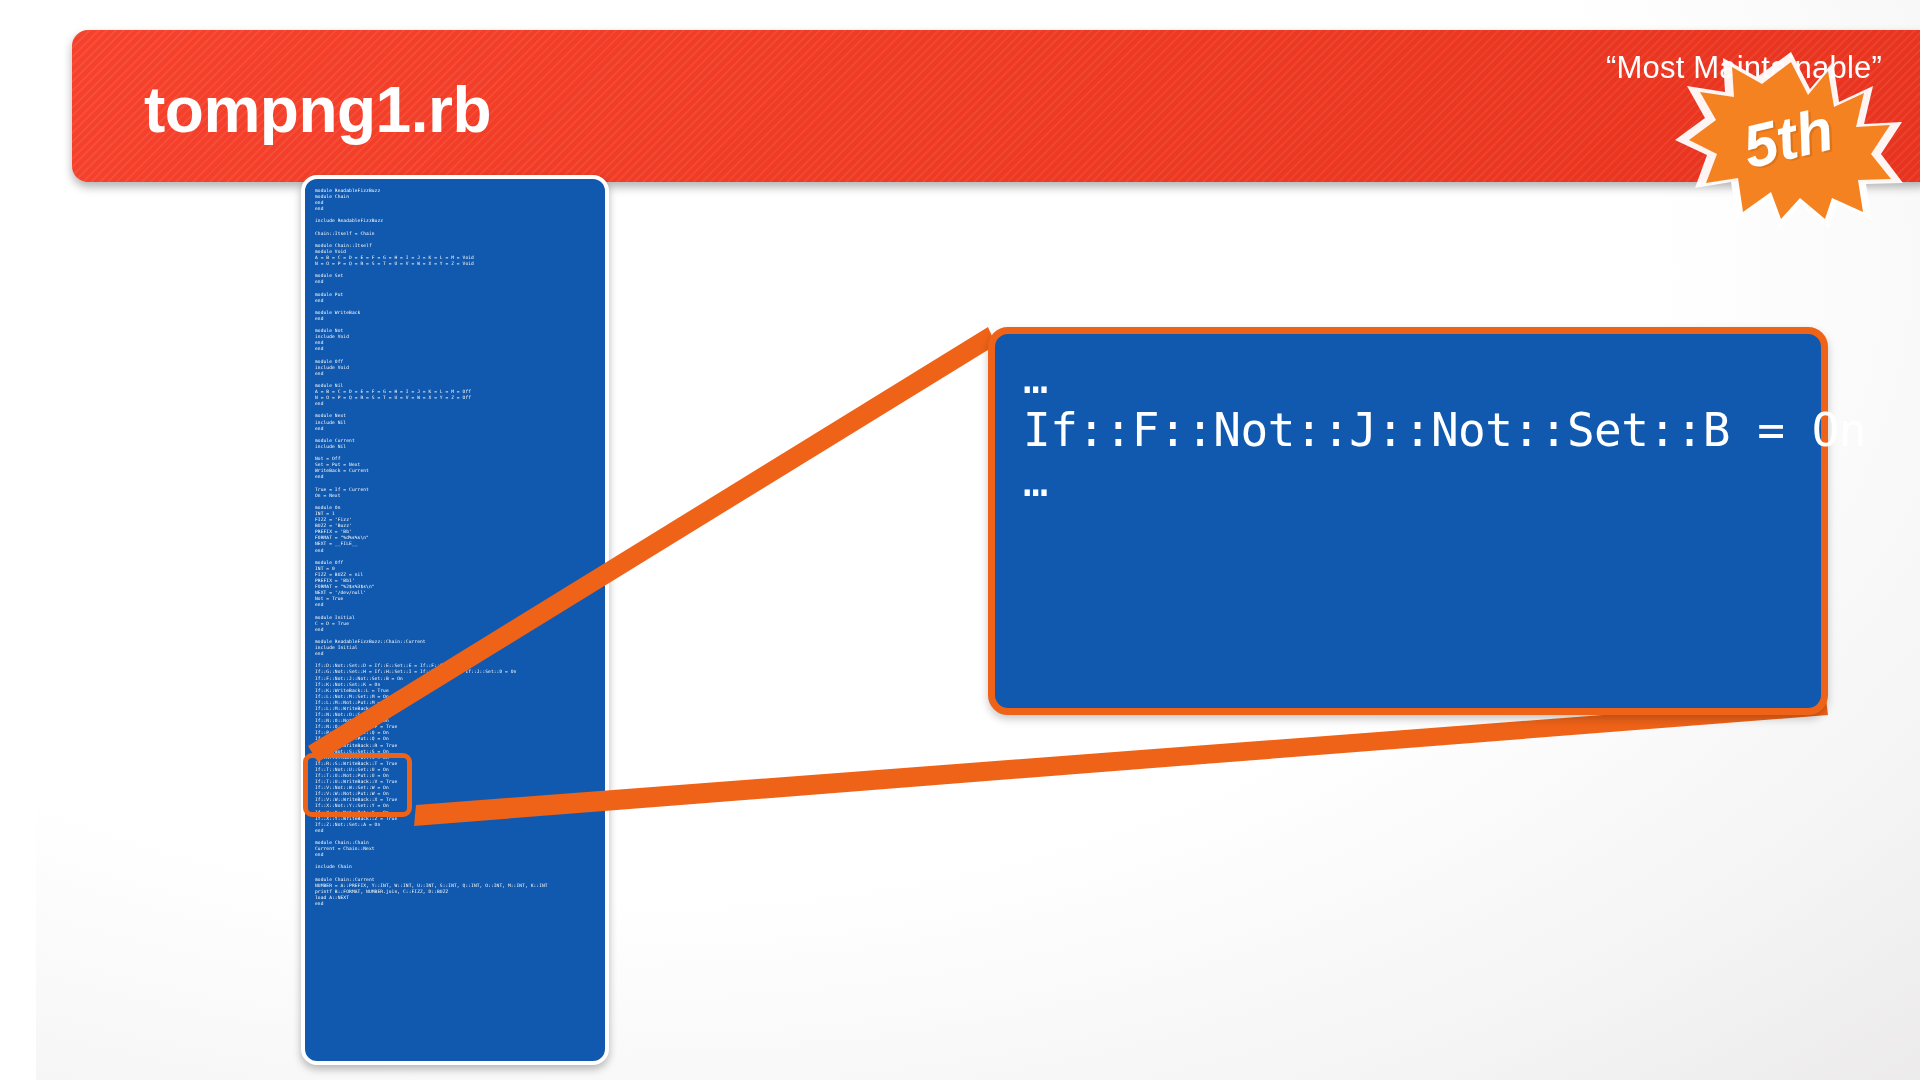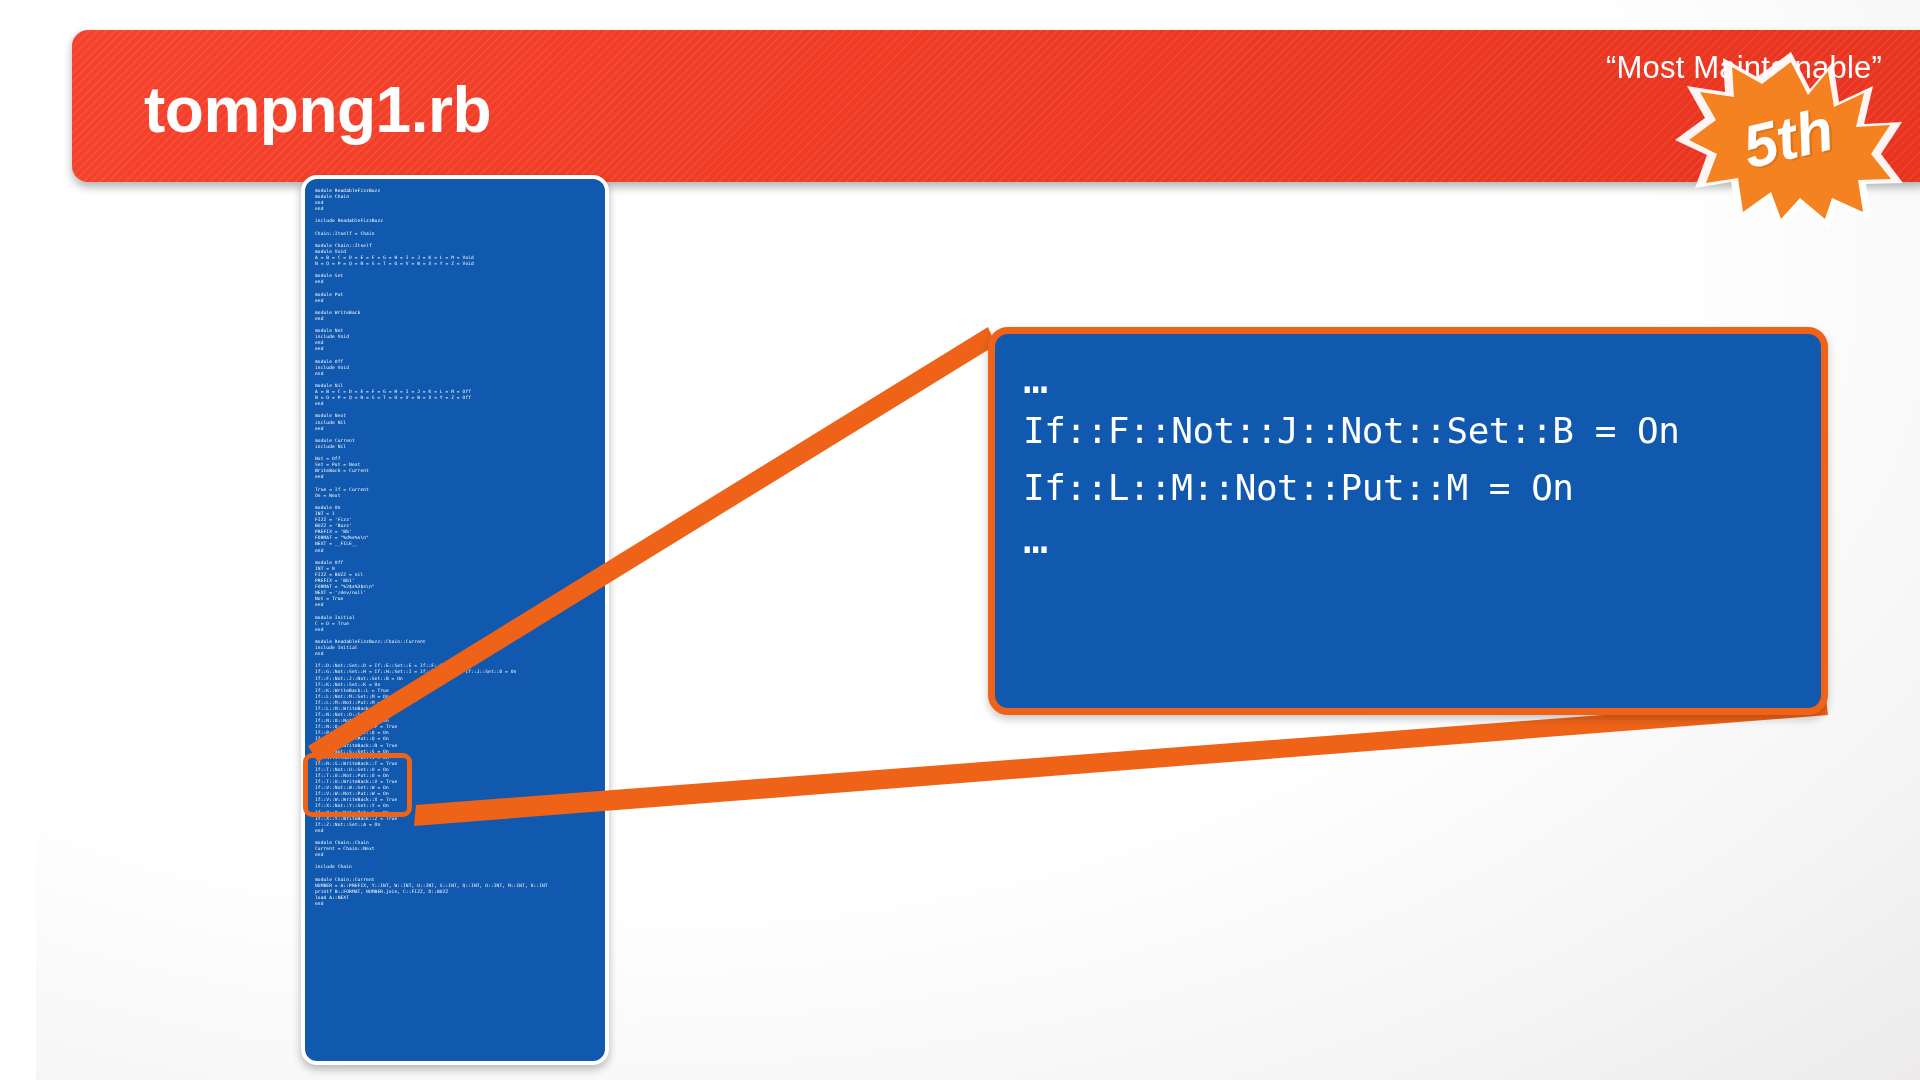--- a/index.html
+++ b/index.html
@@ -149,21 +149,21 @@
     border: 7px solid #ef6318;
     border-radius: 20px;
     z-index: 5;
     box-sizing: border-box;
     padding: 22px 0 0 28px;
     box-shadow: 0 4px 8px rgba(0,0,0,0.22);
   }
   #zoom-callout .callout-line {
     color: #ffffff;
     font-family: "DejaVu Sans Mono", "Liberation Mono", monospace;
-    font-size: 36px;
+    font-size: 46px;
     line-height: 57px;
     white-space: pre;
     letter-spacing: -0.5px;
   }
   #zoom-callout .ellipsis-line {
     font-size: 42px;
     line-height: 46px;
   }
 </style>
 </head>
@@ -310,17 +310,16 @@
     <polygon points="952,327 960,345 282,762 272,746" fill="#ef6318"></polygon>
 
     <polygon points="1792,715 1790,698 380,805 378,826" fill="#ef6318"></polygon>
   </svg>
 
   <div id="code-highlight-box"></div>
 
   <div id="zoom-callout">
     <div class="callout-line ellipsis-line">…</div>
     <div class="callout-line">If::F::Not::J::Not::Set::B = On</div>
-    <div class="callout-line">If::L::M::Not::Put::M = On</div>
     <div class="callout-line ellipsis-line">…</div>
   </div>
 
 </div>
 
 </body></html>

